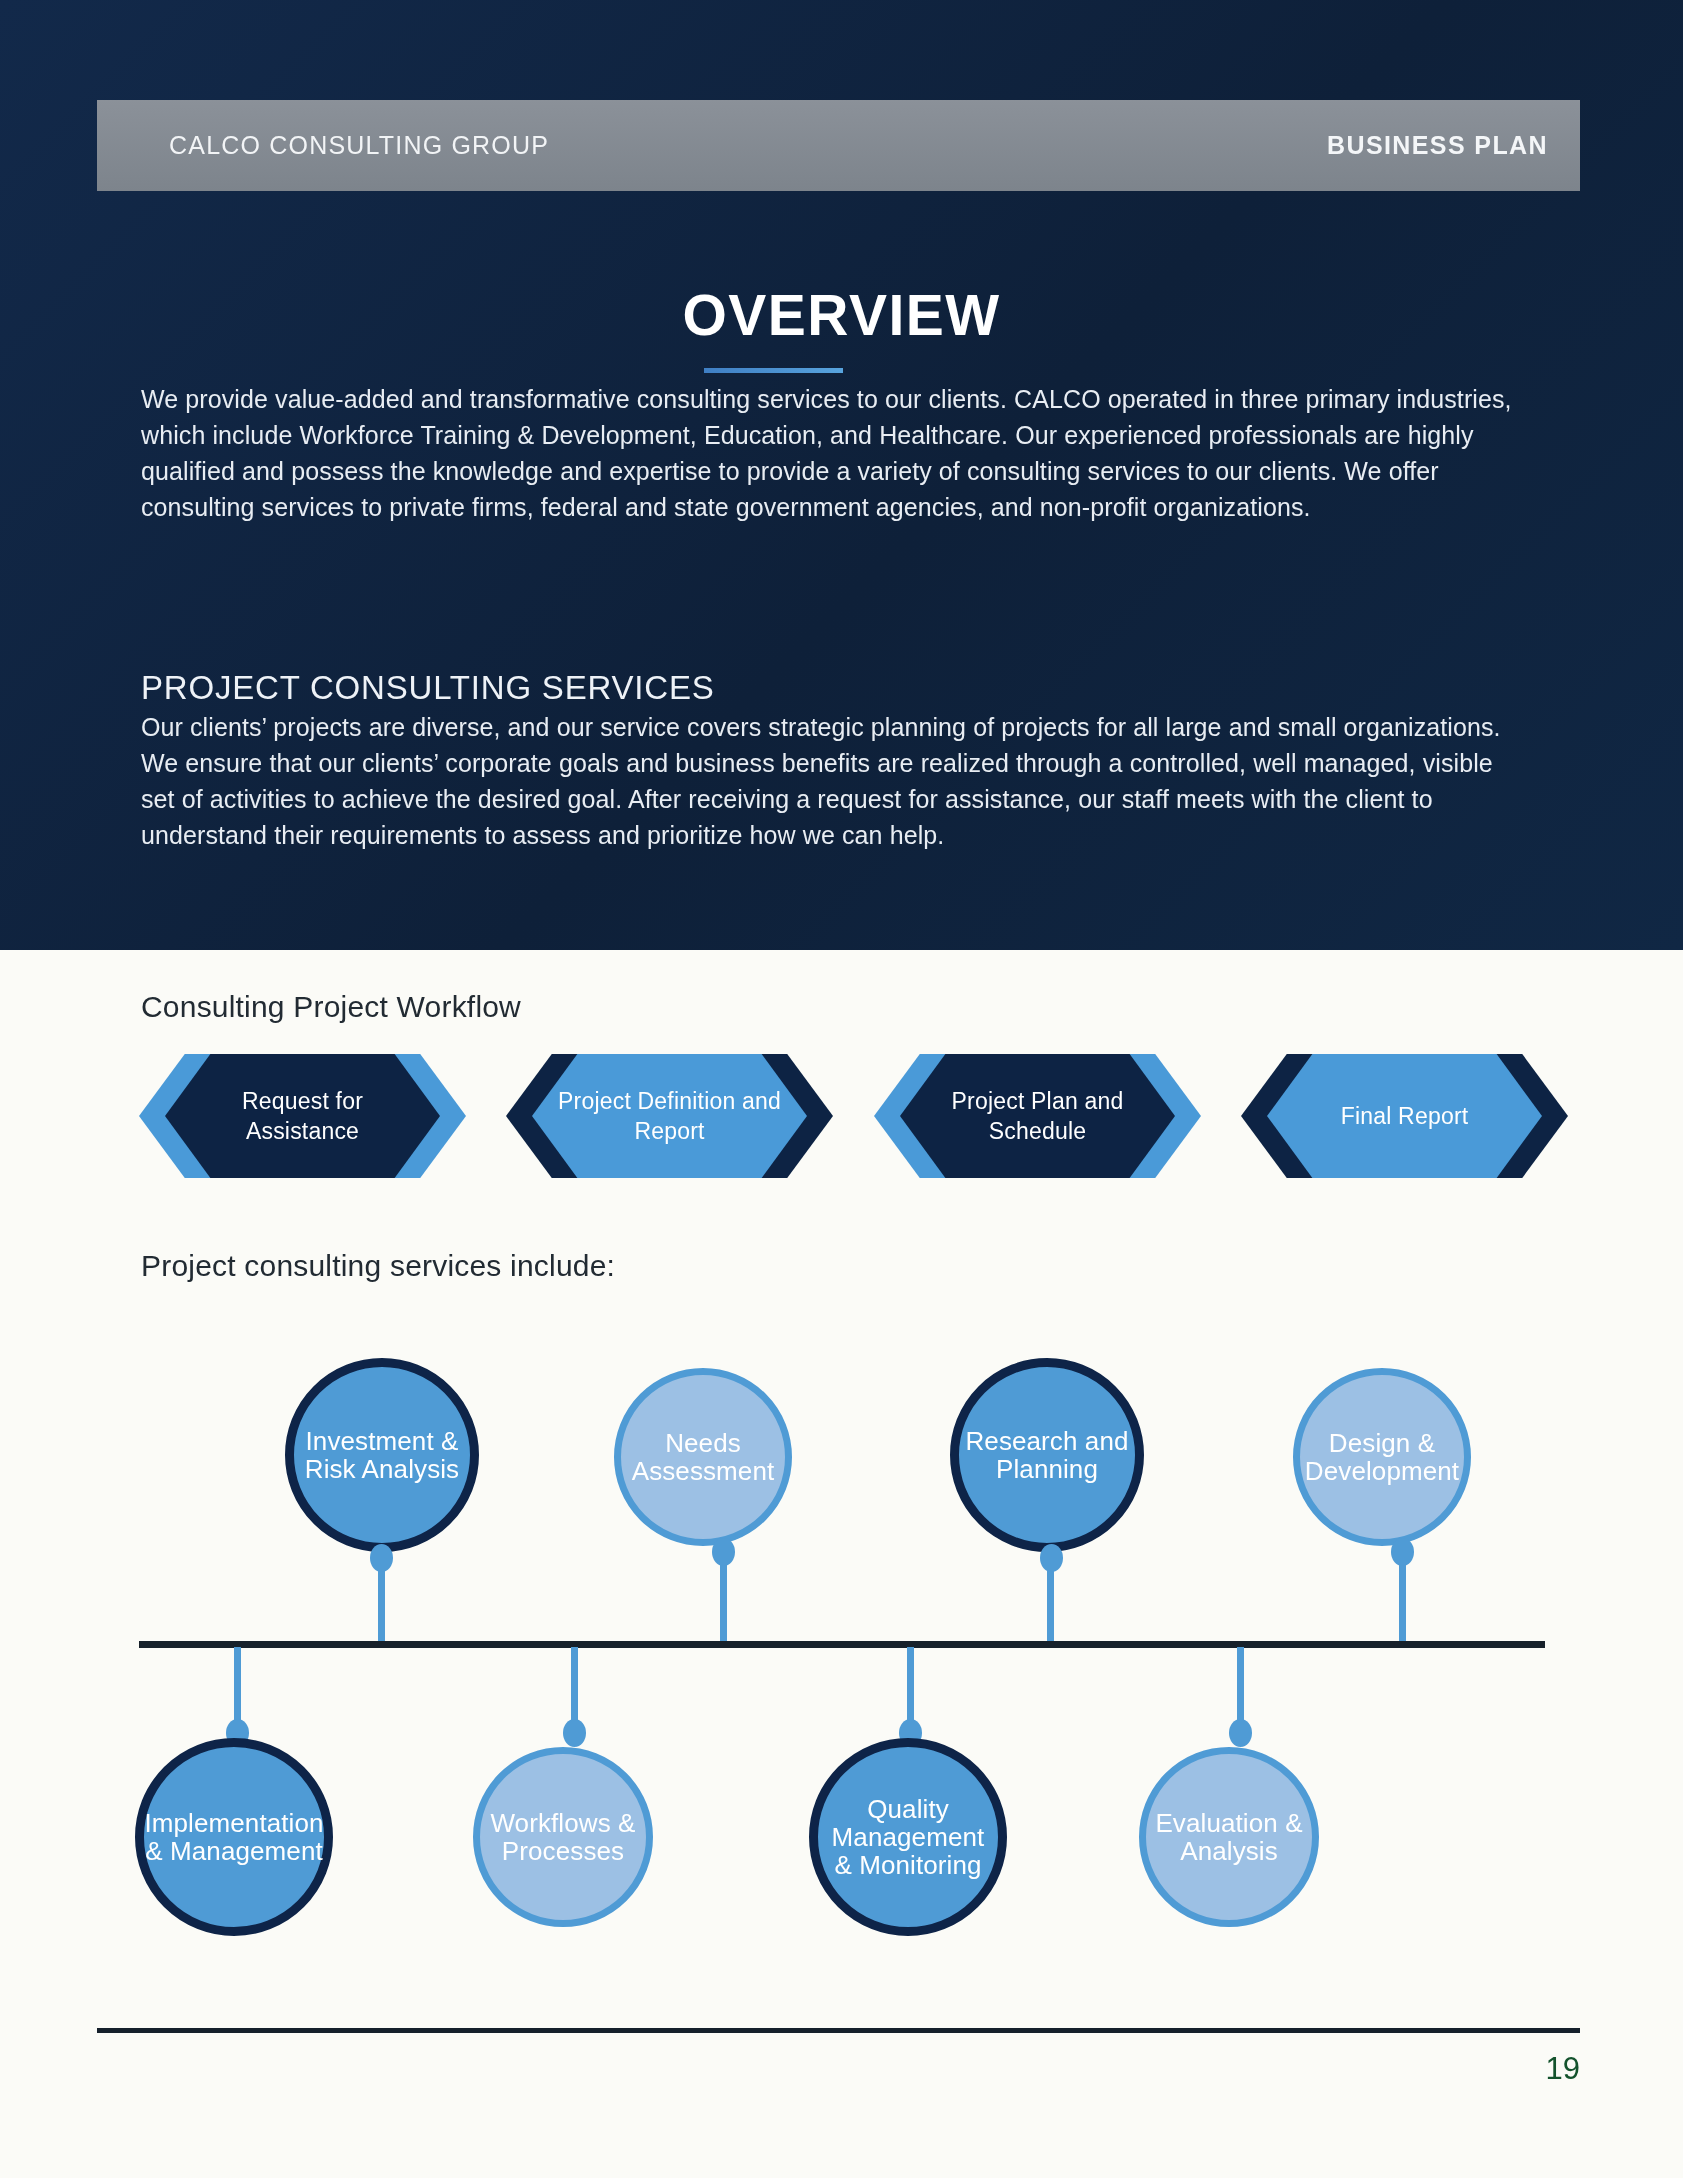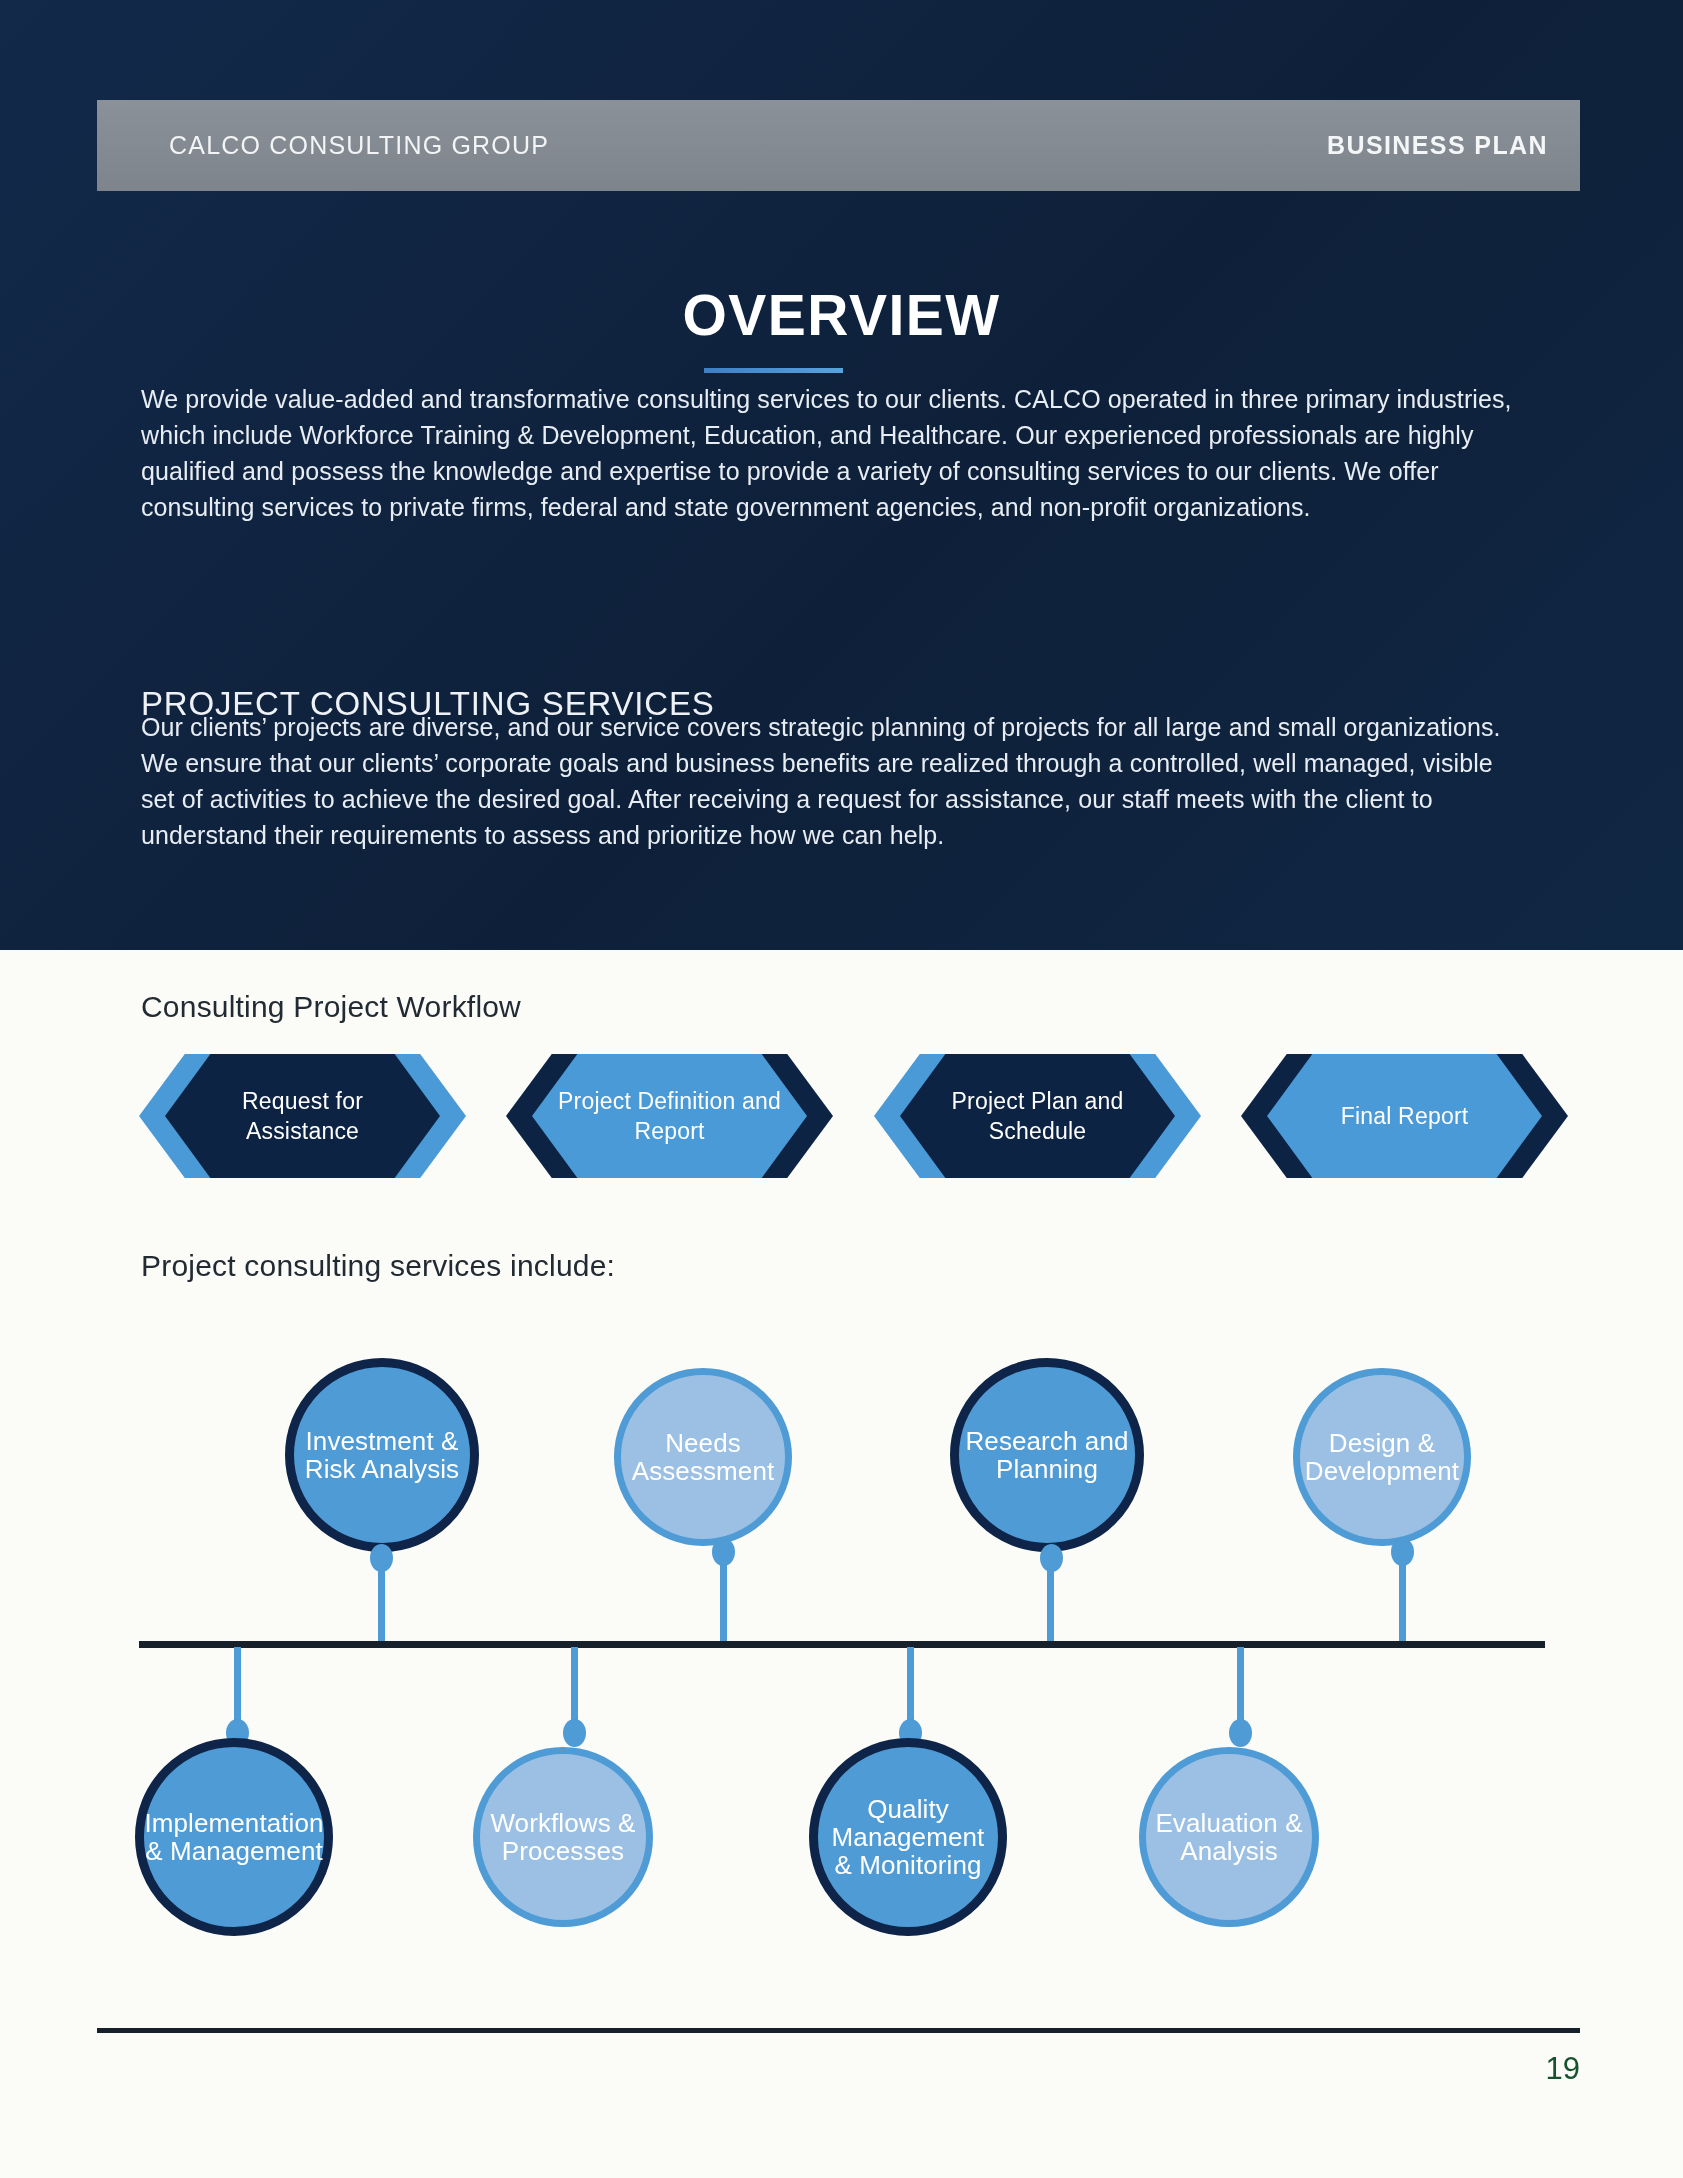--- a/index.html
+++ b/index.html
@@ -229,21 +229,21 @@
     <div class="header-bar">
       <div class="header-left">CALCO CONSULTING GROUP</div>
       <div class="header-right">BUSINESS  PLAN</div>
     </div>
 
     <div class="overview-title">OVERVIEW</div>
     <div class="title-underline"></div>
 
     <div class="body-col para" style="top:381px;">We provide value-added and transformative consulting services to our clients. CALCO operated in three primary industries, which include Workforce Training &amp; Development, Education, and Healthcare. Our experienced professionals are highly qualified and possess the knowledge and expertise to provide a variety of consulting services to our clients. We offer consulting services to private firms, federal and state government agencies, and non-profit organizations.</div>
 
-    <div class="body-col sub-head" style="top:684px;">PROJECT CONSULTING SERVICES</div>
+    <div class="body-col sub-head" style="top:668px;">PROJECT CONSULTING SERVICES</div>
 
     <div class="body-col para" style="top:709px;">Our clients’ projects are diverse, and our service covers strategic planning of projects for all large and small organizations. We ensure that our clients’ corporate goals and business benefits are realized through a controlled, well managed, visible set of activities to achieve the desired goal. After receiving a request for assistance, our staff meets with the client to understand their requirements to assess and prioritize how we can help.</div>
   </div>
 
   <div class="lower"></div>
 
   <div class="section-label" style="top:990px;">Consulting Project Workflow</div>
 
   <div class="chev-row">
     <div class="chev dark" style="left:0px;">

